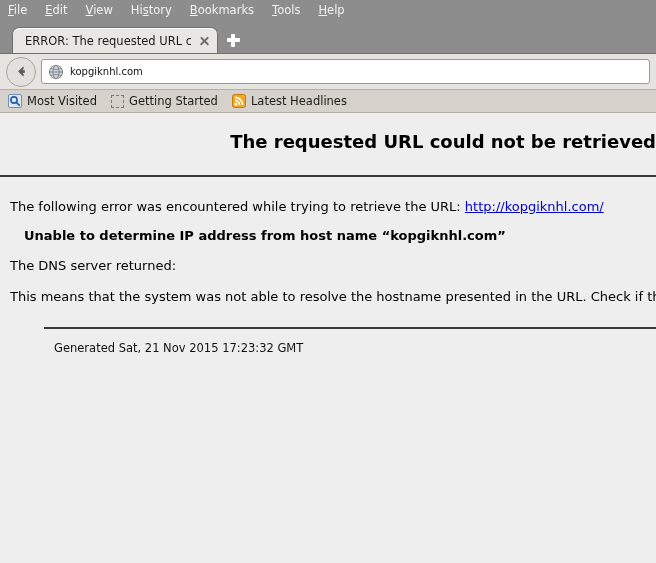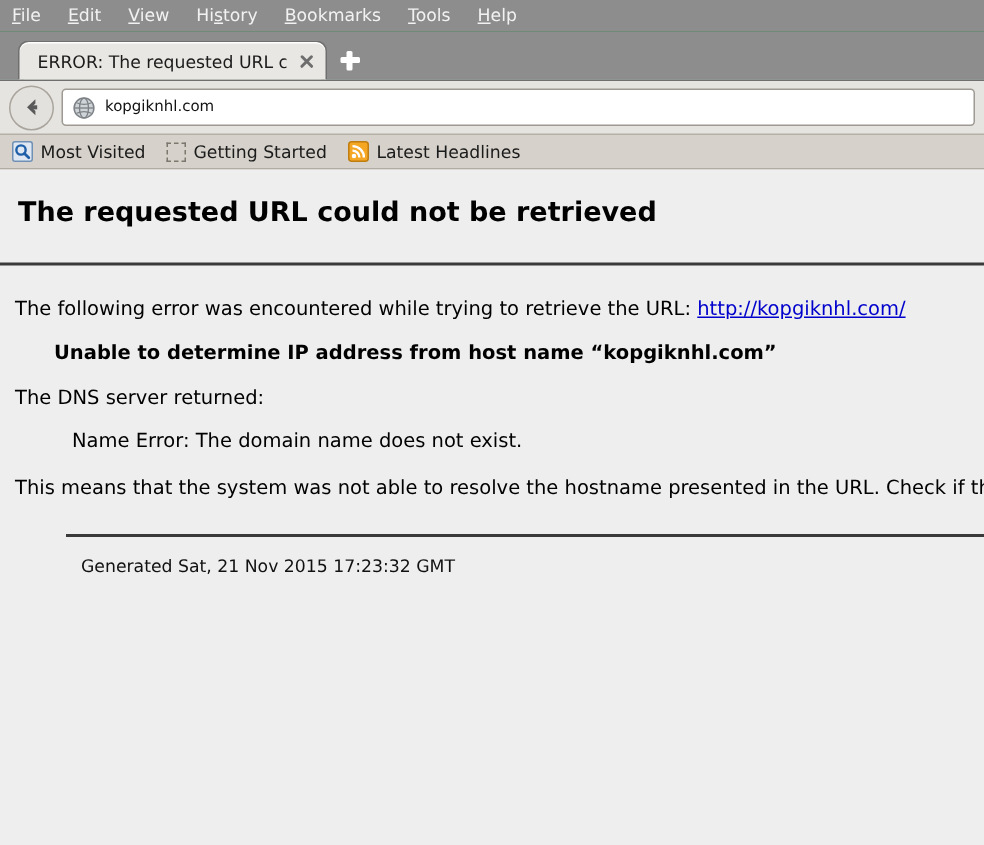--- a/index.html
+++ b/index.html
@@ -18,21 +18,21 @@
   
   .browser {
     width: 656px;
     height: 563px;
     display: flex;
     flex-direction: column;
     background: #eeeeee;
   }
 
   .chrome-top {
-    background: #15803d;
+    background: #5eead4;
   }
 
   
   .menubar {
     height: 21px;
     display: flex;
     align-items: center;
     padding-left: 8px;
     background: #8d8d8d;
   }
@@ -228,38 +228,39 @@
     font-weight: bold;
     margin: 26px 0 0 12px;
     letter-spacing: -0.2px;
     line-height: 1.1;
   }
   h2.err-sub {
     font-size: 18px;
     font-weight: bold;
     margin: 19px 0 22px 12px;
     line-height: 1.15;
+    text-align: right;
   }
   hr.rule {
     border: none;
     border-top: 2px solid #3a3a3a;
     margin: 0;
     height: 0;
   }
   p.body-line {
     font-size: 13px;
     margin: 0;
     padding: 0 0 0 10px;
     line-height: 1.45;
     white-space: nowrap;
     overflow: hidden;
   }
   p.first-line { margin-top: 21px; }
   p.indent {
-    padding-left: 36px;
+    padding-left: 24px;
     font-weight: bold;
     margin-top: 10px;
   }
   p.indent-normal {
     padding-left: 48px;
     margin-top: 10px;
   }
   p.spaced { margin-top: 12px; }
   a.err-link {
     color: #0000cc;
@@ -349,21 +350,20 @@
       <h2 class="err-sub">The requested URL could not be retrieved</h2>
 
       <hr class="rule">
 
       <p class="body-line first-line"><span>The following error was encountered while trying to retrieve the URL: </span><a class="err-link" href="#">http://kopgiknhl.com/</a></p>
 
       <p class="body-line indent">Unable to determine IP address from host name “kopgiknhl.com”</p>
 
       <p class="body-line spaced">The DNS server returned:</p>
 
-      <p class="body-line indent-normal">Name Error: The domain name does not exist.</p>
 
       <p class="body-line spaced">This means that the system was not able to resolve the hostname presented in the URL. Check if the address is correct.</p>
 
       <div class="footer-wrap">
         <hr class="rule">
         <p class="generated">Generated Sat, 21 Nov 2015 17:23:32 GMT</p>
       </div>
 
     </div>
   </div>

